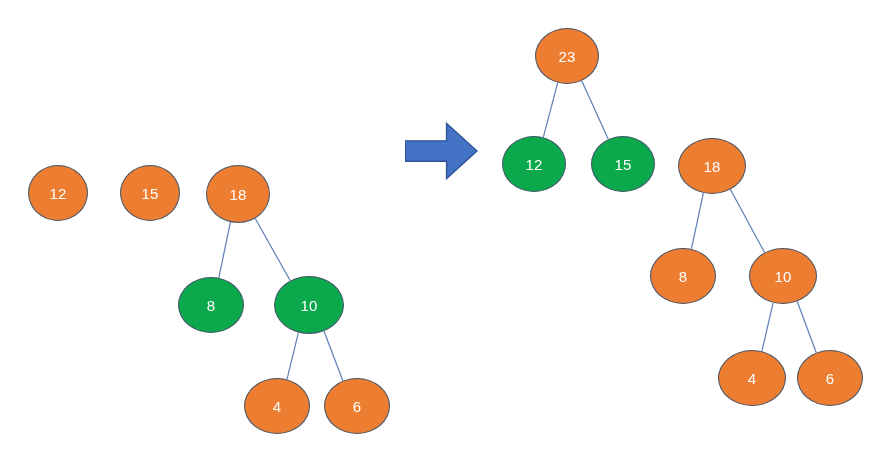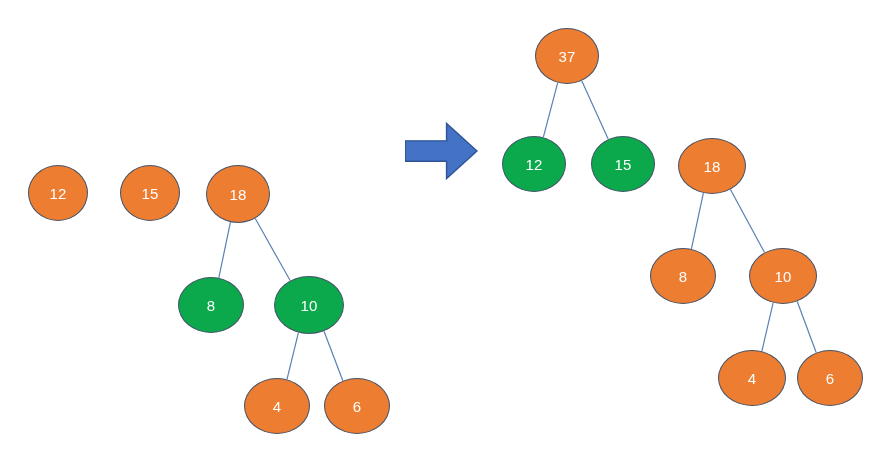--- a/index.html
+++ b/index.html
@@ -80,21 +80,21 @@
       <div class="node green" style="left: 274px; top: 276px; width: 70px; height: 58px;">
         <span>10</span>
       </div>
       <div class="node orange" style="left: 244px; top: 378px; width: 66px; height: 56px;">
         <span>4</span>
       </div>
       <div class="node orange" style="left: 324px; top: 378px; width: 66px; height: 56px;">
         <span>6</span>
       </div>
       <div class="node orange" style="left: 535px; top: 28px; width: 64px; height: 56px;">
-        <span>37</span>
+        <span>23</span>
       </div>
       <div class="node green" style="left: 502px; top: 136px; width: 64px; height: 56px;">
         <span>12</span>
       </div>
       <div class="node green" style="left: 591px; top: 136px; width: 64px; height: 56px;">
         <span>15</span>
       </div>
       <div class="node orange" style="left: 678px; top: 138px; width: 68px; height: 56px;">
         <span>18</span>
       </div>

